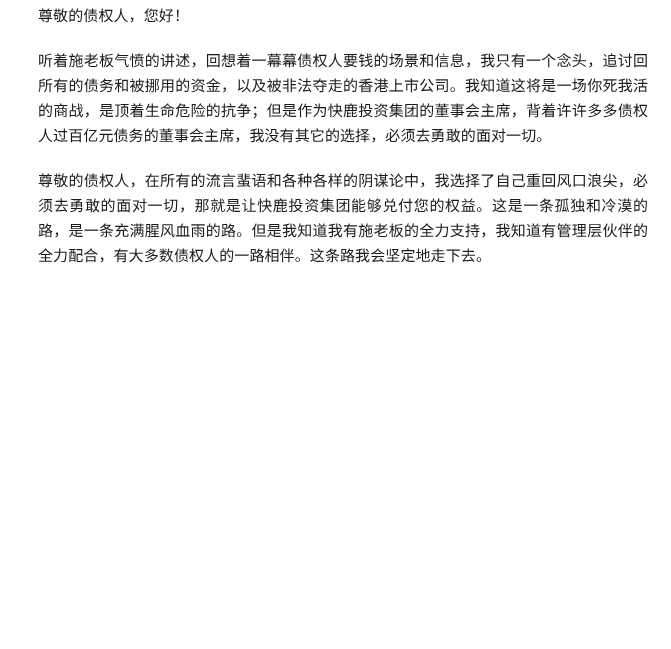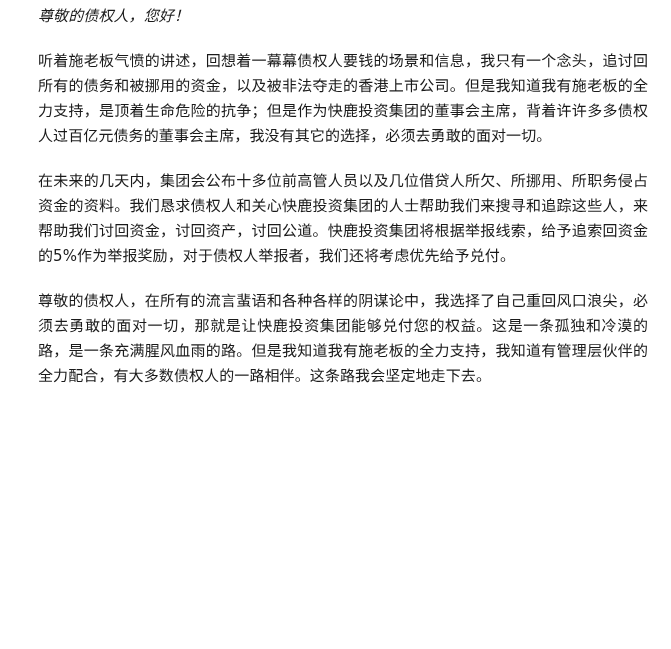--- a/index.html
+++ b/index.html
@@ -26,31 +26,29 @@
     font-size: 15px;
     line-height: 25px;
     text-align: justify;
     text-justify: inter-character;
     letter-spacing: 0.1px;
     word-break: break-all;
     color: #1a1a1a;
   }
   .para.greeting {
     margin-bottom: 20px;
-    font-style: italic;
   }
 </style>
 </head>
 <body>
 
 <div class="letter">
 
   <p class="para greeting">尊敬的债权人，您好！</p>
 
 
 
-  <p class="para">听着施老板气愤的讲述，回想着一幕幕债权人要钱的场景和信息，我只有一个念头，追讨回所有的债务和被挪用的资金，以及被非法夺走的香港上市公司。但是我知道我有施老板的全力支持，是顶着生命危险的抗争；但是作为快鹿投资集团的董事会主席，背着许许多多债权人过百亿元债务的董事会主席，我没有其它的选择，必须去勇敢的面对一切。</p>
+  <p class="para">听着施老板气愤的讲述，回想着一幕幕债权人要钱的场景和信息，我只有一个念头，追讨回所有的债务和被挪用的资金，以及被非法夺走的香港上市公司。我知道这将是一场你死我活的商战，是顶着生命危险的抗争；但是作为快鹿投资集团的董事会主席，背着许许多多债权人过百亿元债务的董事会主席，我没有其它的选择，必须去勇敢的面对一切。</p>
 
-  <p class="para">在未来的几天内，集团会公布十多位前高管人员以及几位借贷人所欠、所挪用、所职务侵占资金的资料。我们恳求债权人和关心快鹿投资集团的人士帮助我们来搜寻和追踪这些人，来帮助我们讨回资金，讨回资产，讨回公道。快鹿投资集团将根据举报线索，给予追索回资金的5%作为举报奖励，对于债权人举报者，我们还将考虑优先给予兑付。</p>
 
   <p class="para">尊敬的债权人，在所有的流言蜚语和各种各样的阴谋论中，我选择了自己重回风口浪尖，必须去勇敢的面对一切，那就是让快鹿投资集团能够兑付您的权益。这是一条孤独和冷漠的路，是一条充满腥风血雨的路。但是我知道我有施老板的全力支持，我知道有管理层伙伴的全力配合，有大多数债权人的一路相伴。这条路我会坚定地走下去。</p>
 
 </div>
 
 </body></html>

